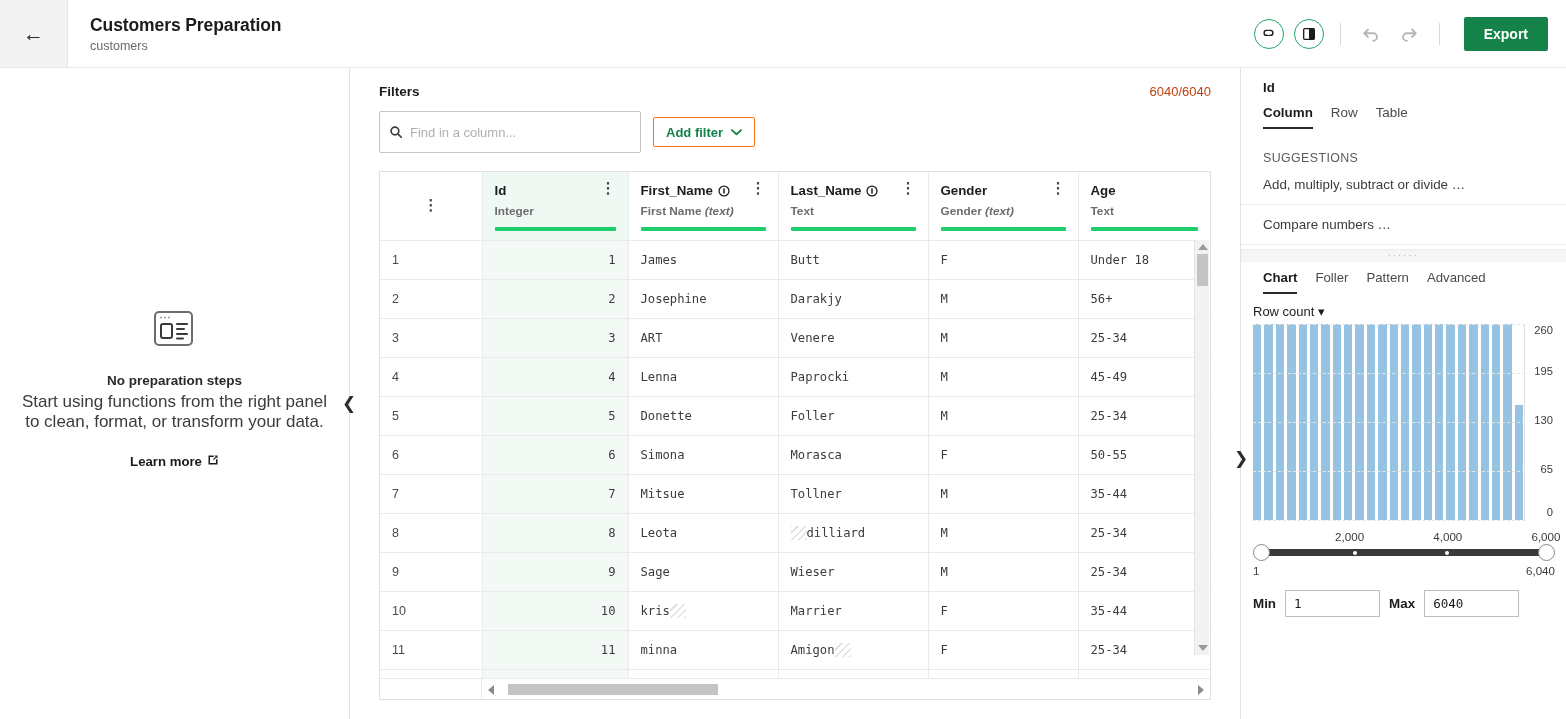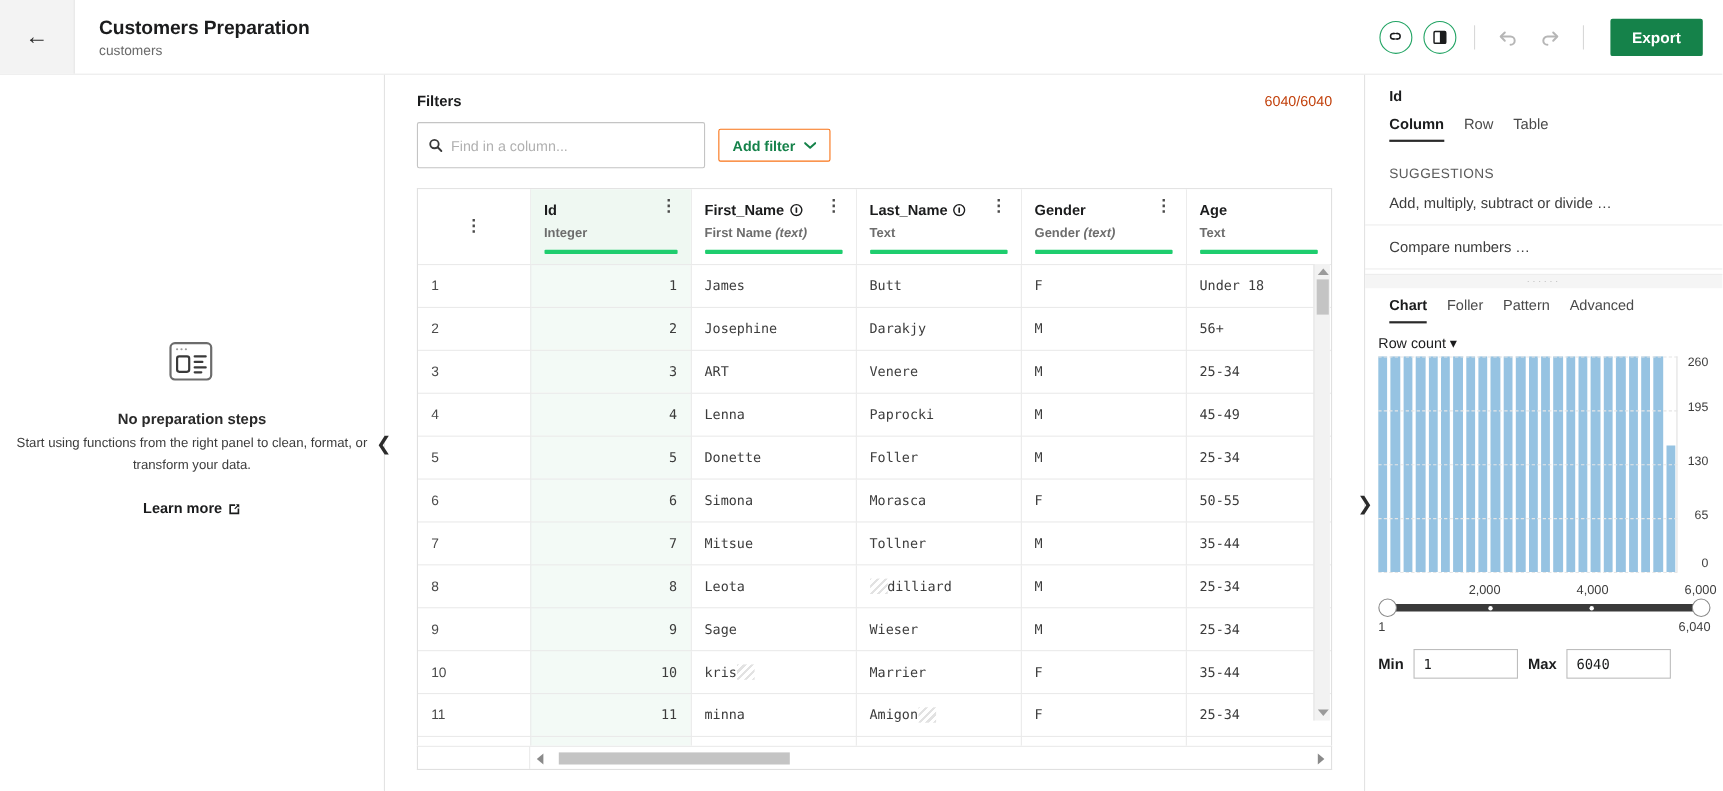--- a/index.html
+++ b/index.html
@@ -41,22 +41,22 @@
 
   
   .left-panel {
     width: 350px; flex: 0 0 350px; position: relative;
     border-right: 1px solid #e3e3e3; background: #fff;
     display: flex; align-items: center; justify-content: center;
   }
   .empty-state { text-align: center; padding: 0 14px; margin-top: -10px; }
   .empty-icon { margin: 0 auto 22px; width: 46px; height: 42px; display:block; }
   .empty-title { font-size: 13.5px; font-weight: bold; color: #2a2a2a; margin-bottom: 4px; }
-  .empty-desc { font-size: 12px; color: #3c3c3c; line-height: 20px; max-width: 320px; margin: 0 auto; }
-  .learn-more { margin-top: 22px; font-size: 13.2px; font-weight: bold; color: #1b1c1d; cursor: pointer; display:inline-flex; align-items:flex-end; gap:5px; }
+  .empty-desc { font-size: 17px; color: #3c3c3c; line-height: 20px; max-width: 320px; margin: 0 auto; }
+  .learn-more { margin-top: 22px; font-size: 13.2px; font-weight: bold; color: #1b1c1d; cursor: pointer; display:inline-flex; align-items:flex-start; gap:5px; }
   .collapse-left {
     position: absolute; right: -11px; top: 320px; width: 22px; height: 30px;
     display: flex; align-items: center; justify-content: center;
     color: #2b2b2b; font-size: 17px; cursor: pointer; background: transparent; z-index: 5;
   }
 
   
   .center-panel { flex: 1 1 auto; min-width: 0; background: #fff; padding: 16px 0 0 29px; position: relative; }
   .filters-row { display: flex; align-items: baseline; padding-right: 29px; }
   .filters-label { font-size: 13.5px; font-weight: bold; color: #1b1c1d; }

